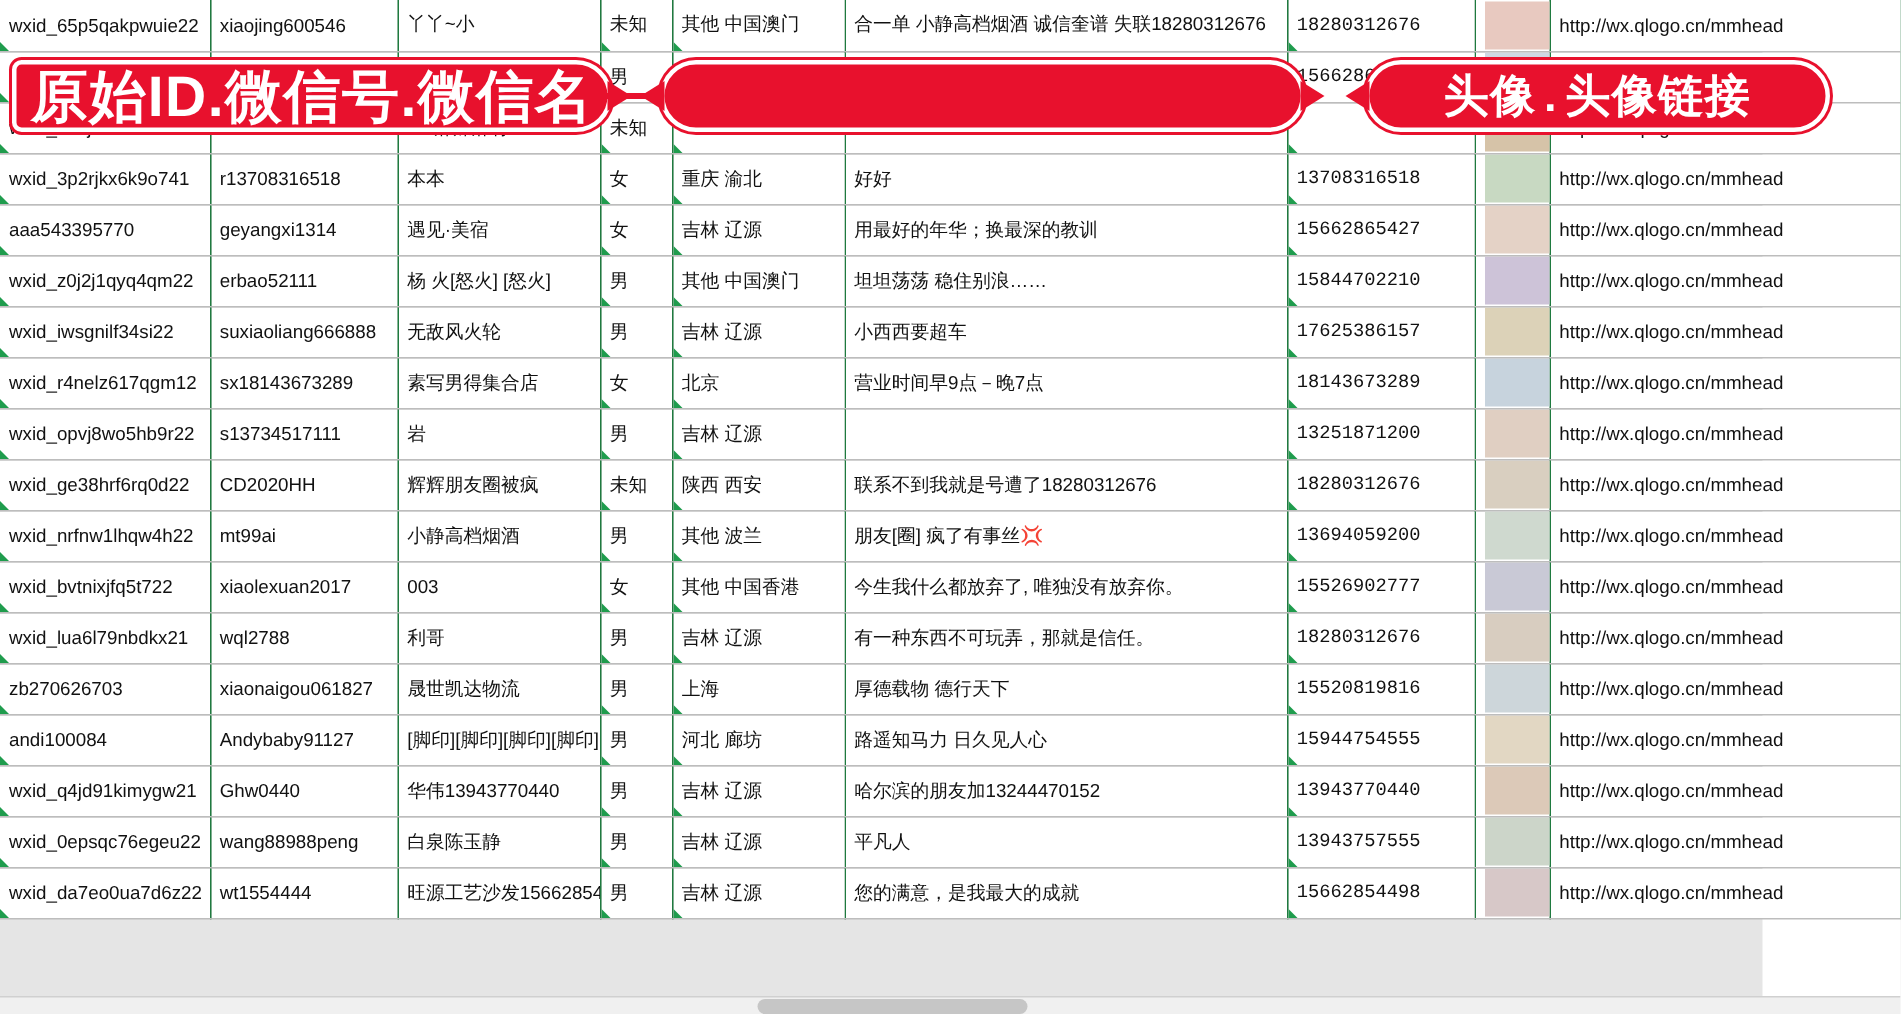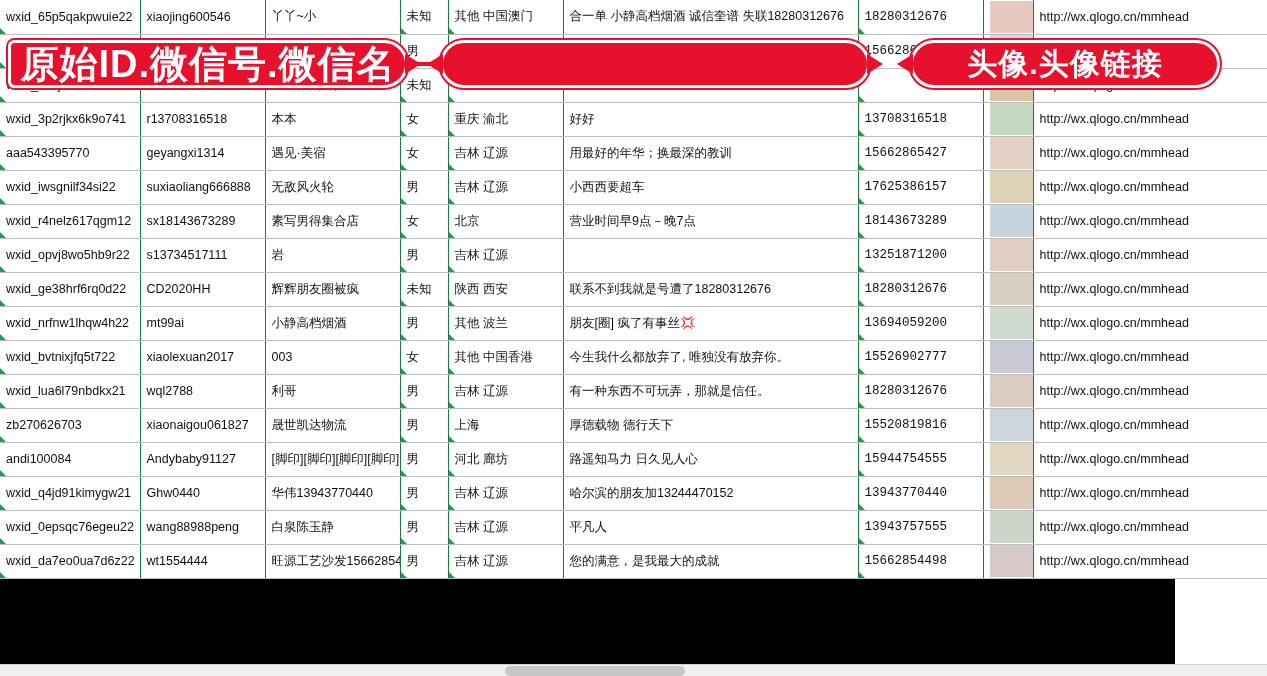--- a/index.html
+++ b/index.html
@@ -7,21 +7,21 @@
     margin: 0; padding: 0;
     width: 1267px; height: 676px;
     overflow: hidden;
     background: #ffffff;
     font-family: "Liberation Sans", sans-serif;
   }
   #app {
     position: relative;
     width: 1175px;
     height: 676px;
-    background: #000000;
+    background: #e5e5e5;
   }
 
   table.sheet {
     border-collapse: collapse;
     width: 1267px;
     table-layout: fixed;
     font-size: 12.5px;
     color: #111;
   }
   table.sheet td {
@@ -103,20 +103,21 @@
     left: 440px; top: 40px;
     width: 430px; height: 48px;
     font-size: 30px;
     border-radius: 30px;
   }
   .banner.b3 {
     left: 910px; top: 40px;
     width: 310px; height: 48px;
     font-size: 30px;
     border-radius: 30px;
+    font-family: Liberation Mono, monospace;
   }
   .banner .arrow-left {
     position: absolute;
     left: -16px;
     top: 50%;
     transform: translateY(-50%);
     width: 0; height: 0;
     border-top: 10px solid transparent;
     border-bottom: 10px solid transparent;
     border-right: 16px solid #e8112d;
@@ -233,20 +234,33 @@
           <td class="sex mark">女</td>
           <td class="mark">吉林 辽源</td>
           <td class="">用最好的年华；换最深的教训</td>
           <td class="phone mark">15662865427</td>
           <td class="avatar">
             <div class="avatar-box" style="background: rgb(228, 210, 198);"></div>
           </td>
           <td class="url">http://wx.qlogo.cn/mmhead</td>
         </tr>
         <tr>
+          <td class="mark">wxid_z0j2j1qyq4qm22</td>
+          <td class="">erbao52111</td>
+          <td class="">杨 火[怒火] [怒火]</td>
+          <td class="sex mark">男</td>
+          <td class="mark">其他 中国澳门</td>
+          <td class="">坦坦荡荡 稳住别浪……</td>
+          <td class="phone mark">15844702210</td>
+          <td class="avatar">
+            <div class="avatar-box" style="background: rgb(205, 195, 216);"></div>
+          </td>
+          <td class="url">http://wx.qlogo.cn/mmhead</td>
+        </tr>
+        <tr>
           <td class="mark">wxid_iwsgnilf34si22</td>
           <td class="">suxiaoliang666888</td>
           <td class="">无敌风火轮</td>
           <td class="sex mark">男</td>
           <td class="mark">吉林 辽源</td>
           <td class="">小西西要超车</td>
           <td class="phone mark">17625386157</td>
           <td class="avatar">
             <div class="avatar-box" style="background: rgb(220, 210, 184);"></div>
           </td>

